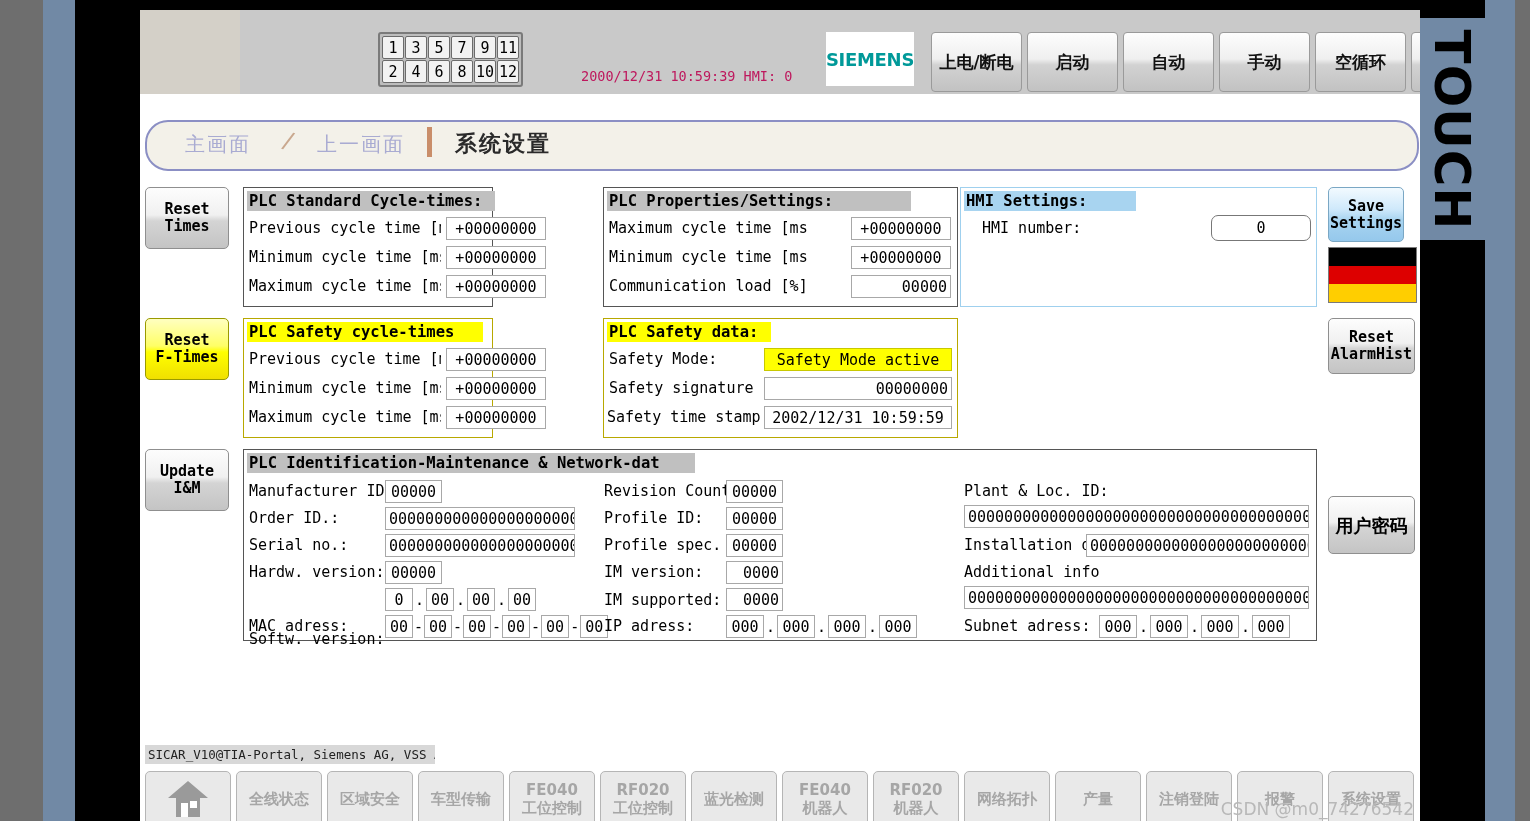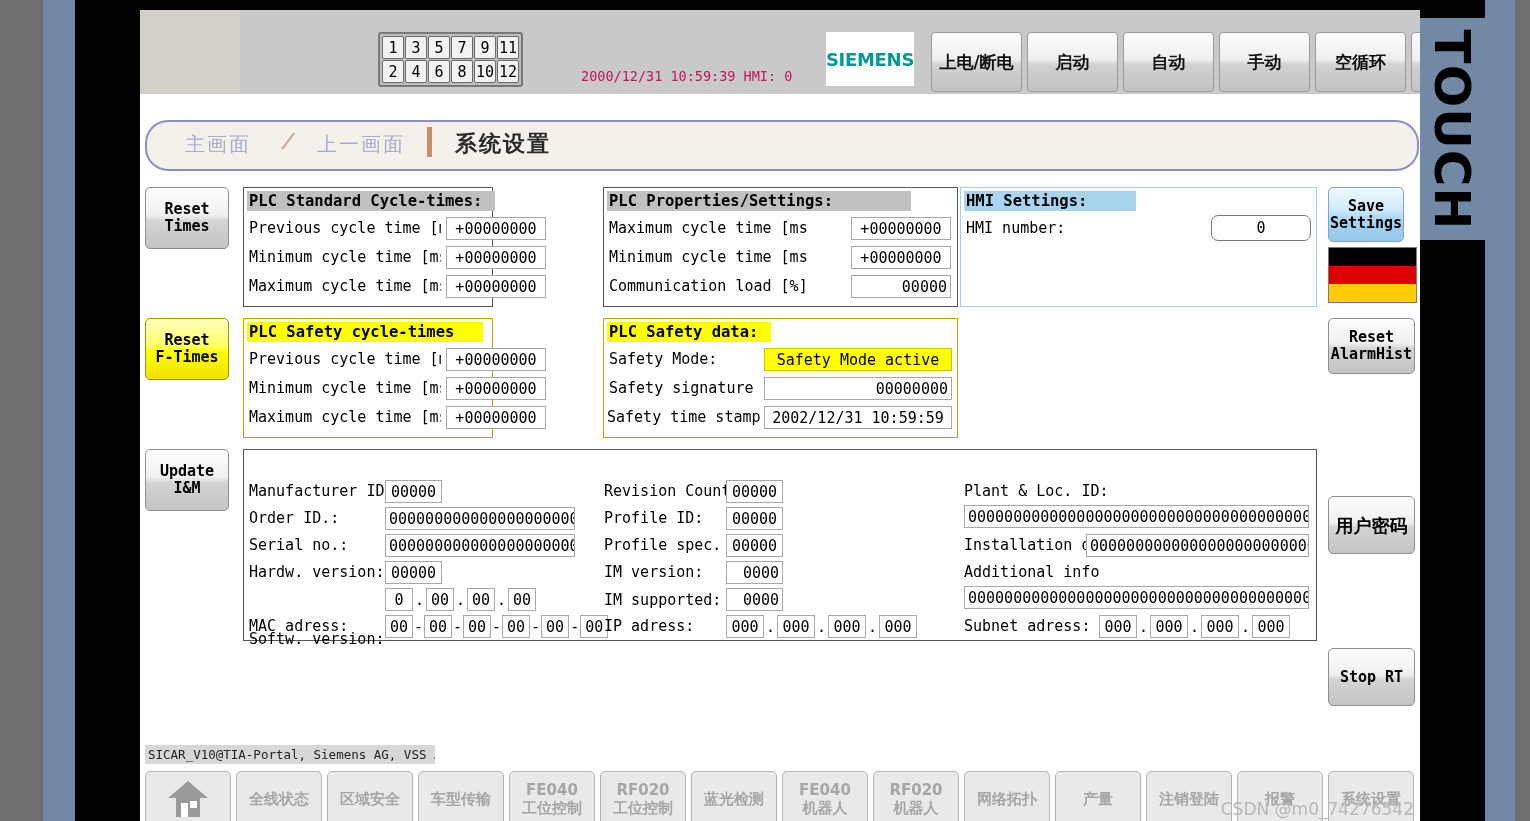--- a/index.html
+++ b/index.html
@@ -226,44 +226,41 @@
         <div class="fld c" style="position:absolute;left:247px;top:58px;width:100px;">+00000000</div>
         <div class="row" style="left:5px;top:89px;">
           <span class="lbl" style="width:200px;">Communication load [%]:</span>
         </div>
         <div class="fld" style="position:absolute;left:247px;top:87px;width:100px;">00000</div>
       </div>
 
       <div class="panel" style="left:820px;top:9px;width:357px;height:120px;border:1px solid #9fd0ee;">
         <div class="panel-title t-blue" style="width:168px;">HMI Settings:</div>
         <div class="row" style="left:5px;top:31px;">
-          <span class="lbl" style="width:180px;">HMI number:</span>
+          <span class="lbl" style="width:180px;margin-left:16px;">HMI number:</span>
         </div>
         <div class="fld c" style="position:absolute;left:250px;top:27px;width:100px;height:26px;border:1px solid #777;border-radius:7px;line-height:23px;">0</div>
       </div>
 
       <div class="lbtn blue" style="left:1188px;top:9px;width:76px;height:55px;">
         <span>Save</span>
         <span>Settings</span>
       </div>
       <div class="flag" style="left:1188px;top:69px;width:87px;height:54px;">
         <div class="b"></div>
         <div class="r"></div>
         <div class="y"></div>
       </div>
       <div class="lbtn" style="left:1188px;top:140px;width:87px;height:56px;">
         <span>Reset</span>
         <span>AlarmHist</span>
       </div>
       <div class="lbtn cn" style="left:1188px;top:318px;width:87px;height:58px;">
         <span>用户密码</span>
       </div>
-      <div class="lbtn" style="left:1188px;top:470px;width:87px;height:58px;">
-        <span>Stop RT</span>
-      </div>
 
       <div class="panel" style="left:103px;top:140px;width:250px;height:120px;border:1px solid #b8a800;">
         <div class="panel-title t-yellow" style="width:232px;">PLC Safety cycle-times</div>
         <div class="row" style="left:5px;top:31px;">
           <span class="lbl" style="width:192px;">Previous cycle time [ms]:</span>
         </div>
         <div class="fld c" style="position:absolute;left:202px;top:29px;width:100px;">+00000000</div>
         <div class="row" style="left:5px;top:60px;">
           <span class="lbl" style="width:192px;">Minimum cycle time [ms]:</span>
         </div>
@@ -284,20 +281,21 @@
           <span class="lbl" style="width:155px;">Safety signature</span>
         </div>
         <div class="fld" style="position:absolute;left:160px;top:58px;width:188px;">00000000</div>
         <div class="row" style="left:3px;top:89px;">
           <span class="lbl" style="width:155px;">Safety time stamp</span>
         </div>
         <div class="fld c" style="position:absolute;left:160px;top:87px;width:188px;">2002/12/31 10:59:59</div>
       </div>
 
       <div class="panel" style="left:103px;top:271px;width:1074px;height:192px;border:1px solid #555;">
+        <div class="panel-title t-gray" style="width:444px;">PLC Identification-Maintenance &amp; Network-dat</div>
 
         <div class="row" style="left:5px;top:32px;">
           <span class="lbl" style="width:136px;">Manufacturer ID</span>
         </div>
         <div class="fld c" style="position:absolute;left:141px;top:30px;width:57px;">00000</div>
 
         <div class="row" style="left:5px;top:59px;">
           <span class="lbl" style="width:136px;">Order ID.:</span>
         </div>
         <div class="fld c" style="position:absolute;left:141px;top:57px;width:190px;">000000000000000000000</div>

